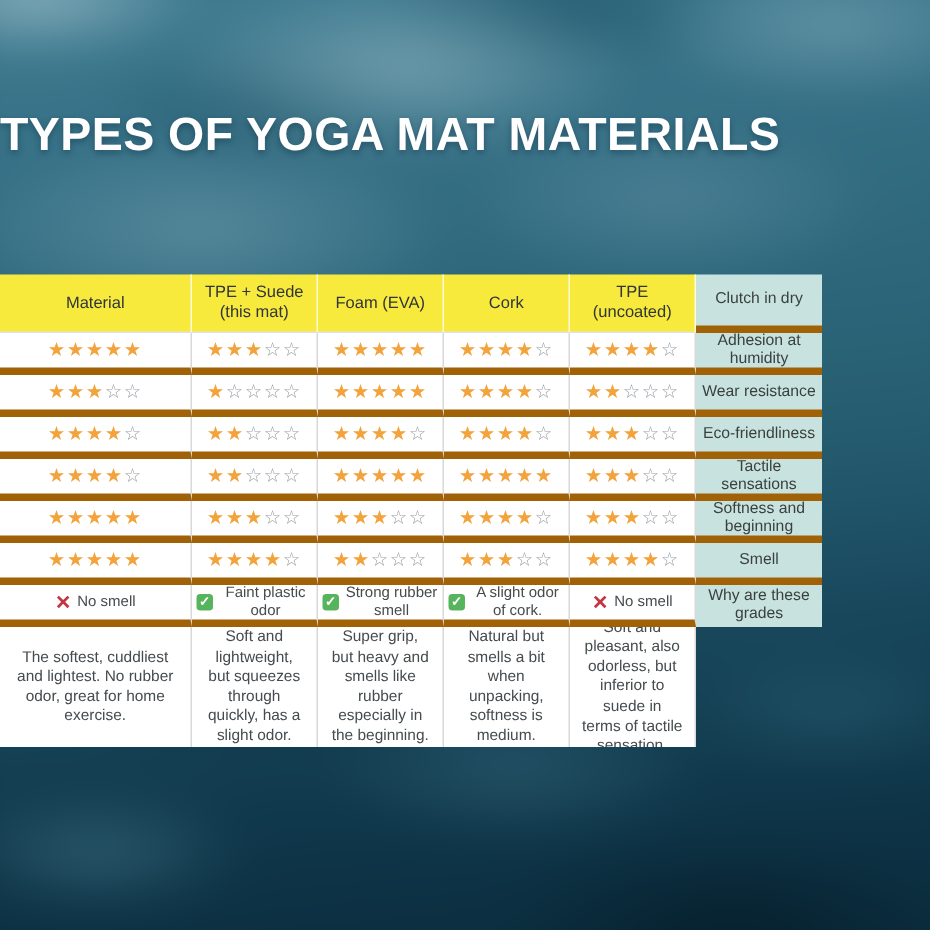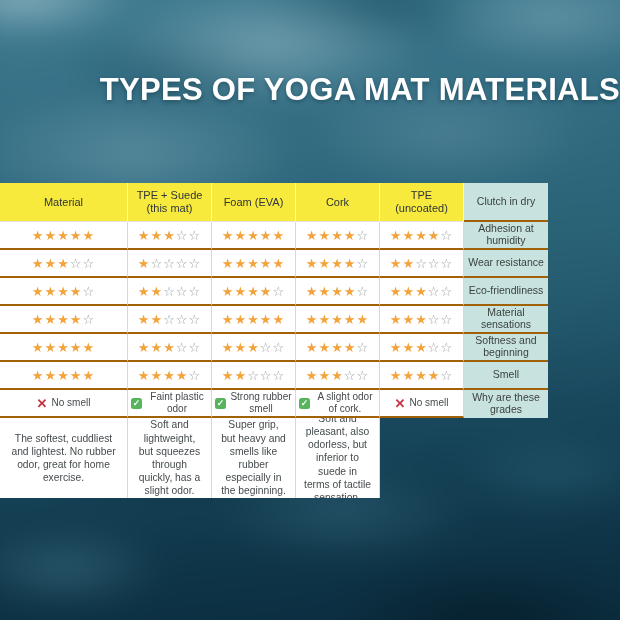--- a/index.html
+++ b/index.html
@@ -21,32 +21,32 @@
       radial-gradient(165px 60px at 30% 15%, rgba(25,75,95,.45),   transparent 70%),
       radial-gradient(145px 60px at 14% 88%, rgba(70,122,142,.50), transparent 70%),
       radial-gradient(185px 70px at 55% 80%, rgba(58,110,130,.45), transparent 70%),
       radial-gradient(155px 60px at 86% 74%, rgba(48,104,124,.40), transparent 70%),
       radial-gradient(230px 95px at 76% 96%, rgba(5,28,40,.80),    transparent 70%),
       radial-gradient(210px 85px at 30% 70%, rgba(10,40,55,.60),   transparent 75%),
       linear-gradient(175deg,#417e93 0%,#356f85 20%,#2c6579 38%,#245a6e 52%,#17455a 68%,#0e3447 84%,#0a2b3c 100%);
   }
   .title{
     position:absolute;top:72px;left:0;width:620px;margin:0;
-    text-align:right;color:#ffffff;font-size:31px;font-weight:bold;
+    text-align:left;color:#ffffff;font-size:31px;font-weight:bold;
     letter-spacing:.3px;text-shadow:0 2px 4px rgba(8,38,52,.4);
   }
   .table{
     position:absolute;top:183px;left:0;width:548px;
     display:grid;
     grid-template-columns:128px repeat(5,1fr);
     grid-template-rows:39px repeat(6,28px) 28px 80px;
   }
   .cell{
     box-sizing:border-box;background:#ffffff;
-    border-right:1px solid #d8d8d8;border-bottom:2px solid #a16207;
+    border-right:1px solid #d8d8d8;border-bottom:5px solid #a16207;
     display:flex;align-items:center;justify-content:center;
     text-align:center;color:#454b4e;overflow:hidden;
   }
   .cell:nth-child(6n){border-right:none;}
   .head{
     background:var(--header-bg,#f7ea3d);color:#2f3538;font-size:11px;line-height:1.15;
     border-right:1px solid rgba(255,255,255,.8);border-bottom:1px solid #e2e2e2;
     padding:0 3px;
   }
   .label{
@@ -224,21 +224,21 @@
       <span class="st sf">★</span>
     </div>
   <div class="cell rate">
       <span class="st sf">★</span>
       <span class="st sf">★</span>
       <span class="st sf">★</span>
       <span class="st se">☆</span>
       <span class="st se">☆</span>
     </div>
 
-  <div class="cell label">Material sensations</div>
+  <div class="cell label">Tactile sensations</div>
   <div class="cell rate">
       <span class="st sf">★</span>
       <span class="st sf">★</span>
       <span class="st sf">★</span>
       <span class="st sf">★</span>
       <span class="st sf">★</span>
     </div>
   <div class="cell rate">
       <span class="st sf">★</span>
       <span class="st sf">★</span>
@@ -334,15 +334,16 @@
     <div class="smell-inner">
       <span class="ic ic-cross">✕</span>
       <span class="smell-text">No smell</span>
     </div>
   </div>
 
   <div class="cell label row-last">Why are these grades</div>
   <div class="cell why row-last">The softest, cuddliest and lightest. No rubber odor, great for home exercise.</div>
   <div class="cell why row-last">Soft and lightweight, but squeezes through quickly, has a slight odor.</div>
   <div class="cell why row-last">Super grip, but heavy and smells like rubber especially in the beginning.</div>
+  <div class="cell why row-last">Natural but smells a bit when unpacking, softness is medium.</div>
   <div class="cell why row-last">Soft and pleasant, also odorless, but inferior to suede in terms of tactile sensation.</div>
 
 </div>
 
 </body></html>

